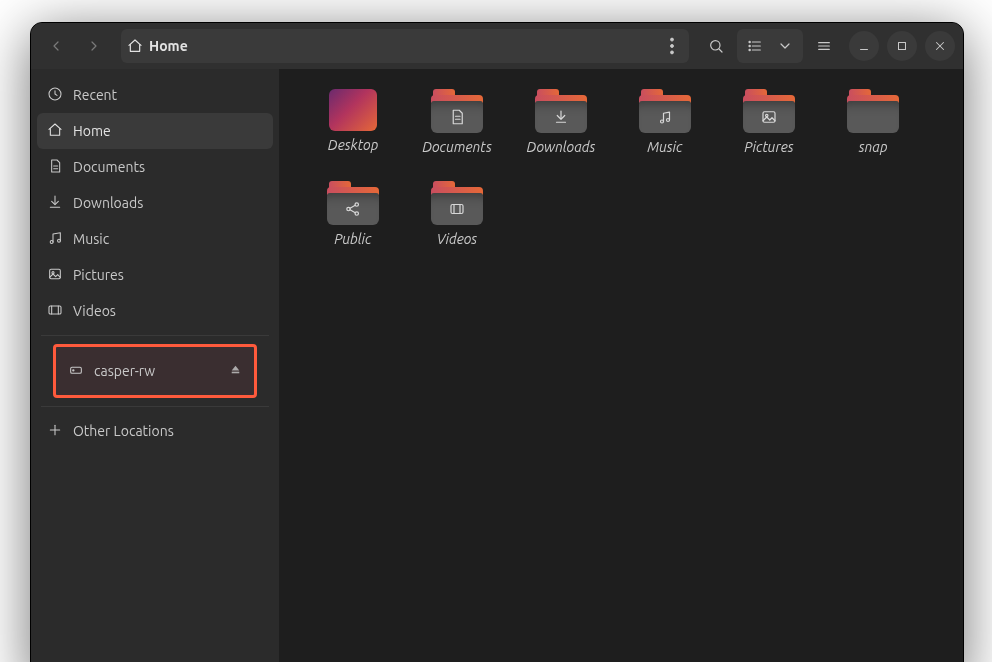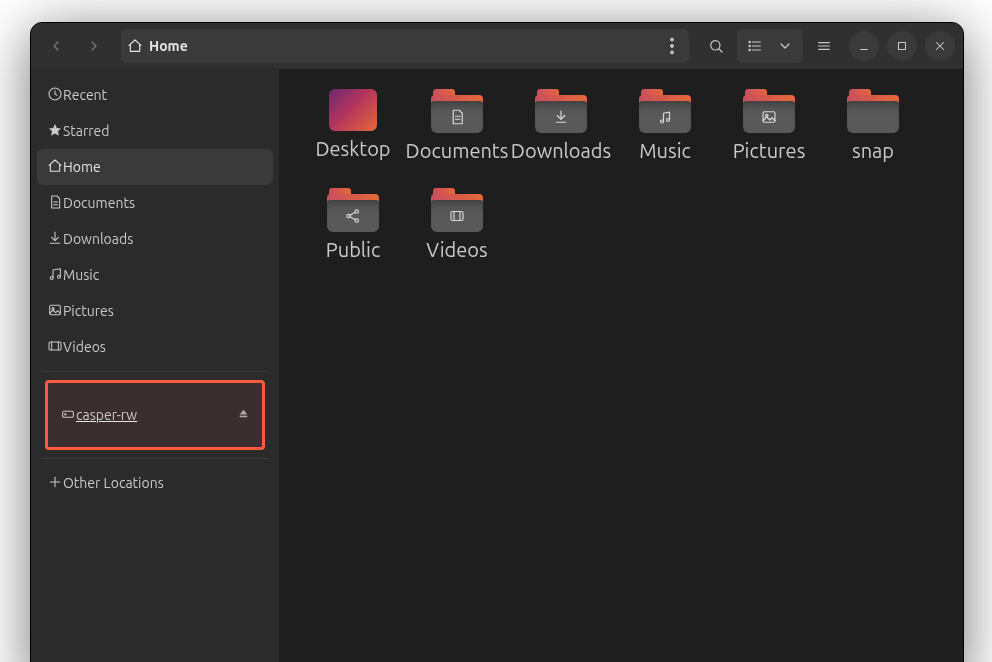--- a/index.html
+++ b/index.html
@@ -76,50 +76,49 @@
   
   .body {
     flex:1; display:flex; min-height:0;
   }
   .sidebar {
     width:236px; background:var(--bg-sidebar);
     display:flex; flex-direction:column; padding:8px 6px;
   }
   .sb-item {
     height:36px; border-radius:6px; padding:0 10px;
-    display:flex; align-items:center; gap:0; color:var(--text-dim);
+    display:flex; align-items:center; gap:10px; color:var(--text-dim);
     cursor:default;
   }
   .sb-item.selected { background:var(--bg-selected); color:var(--text);}
   .sb-item svg {width:16px;height:16px;stroke:currentColor;fill:none;stroke-width:1.6;stroke-linecap:round;stroke-linejoin:round;}
   .sb-item .icon-filled svg {fill:currentColor;stroke:none;}
   .sb-separator {height:1px;background:#3a3a3a;margin:6px 4px;}
   .sb-item .eject {margin-left:auto;opacity:0.8;}
   .sb-item .eject svg{width:13px;height:13px;}
   .highlight-box {
     border:3px solid var(--highlight-red); border-radius:4px;
-    padding:14px 2px; margin:2px 8px;
+    padding:6px 2px; margin:2px 16px;
     background:rgba(201,78,95,0.10);
-    text-decoration:underline;
   }
 
   
   .main {
     flex:1; background:var(--bg-main); padding:20px 24px;
     overflow:auto;
   }
   .grid {
     display:grid; grid-template-columns: repeat(6, 100px);
     gap:26px 4px; justify-content:start;
   }
   .file-item {
     display:flex; flex-direction:column; align-items:center; gap:6px;
     width:100px;
   }
-  .file-label {color:var(--text-dim); font-size:20px; text-align:center;}
+  .file-label {color:var(--text-dim); font-size:14px; text-align:center;font-style:italic;}
   
   .folder-ic {
     width:52px; height:44px; position:relative;
   }
   .folder-ic .tab {
     position:absolute; top:0; left:2px; width:22px; height:10px;
     border-radius:3px 3px 0 0;
     background:linear-gradient(90deg,var(--folder-top),var(--folder-top2));
   }
   .folder-ic .lid {
@@ -232,26 +231,20 @@
   <div class="body">
 
     <div class="sidebar">
 
       <div class="sb-item">
         <span><svg viewBox="0 0 24 24">
                 <circle cx="12" cy="12" r="9"></circle>
                 <polyline points="12 7 12 12 15 14"></polyline>
               </svg></span>
         <span>Recent</span>
-      </div>
-      <div class="sb-item">
-        <span class="icon-filled"><svg viewBox="0 0 24 24">
-                <polygon points="12 3 14.8 9 21 9.7 16.5 14 17.8 20.5 12 17.3 6.2 20.5 7.5 14 3 9.7 9.2 9"></polygon>
-              </svg></span>
-        <span>Starred</span>
       </div>
       <div class="sb-item selected">
         <span><svg viewBox="0 0 24 24">
                 <path d="M3 11l9-8 9 8"></path>
                 <path d="M5 10v10h14V10"></path>
               </svg></span>
         <span>Home</span>
       </div>
       <div class="sb-item">
         <span><svg viewBox="0 0 24 24">

